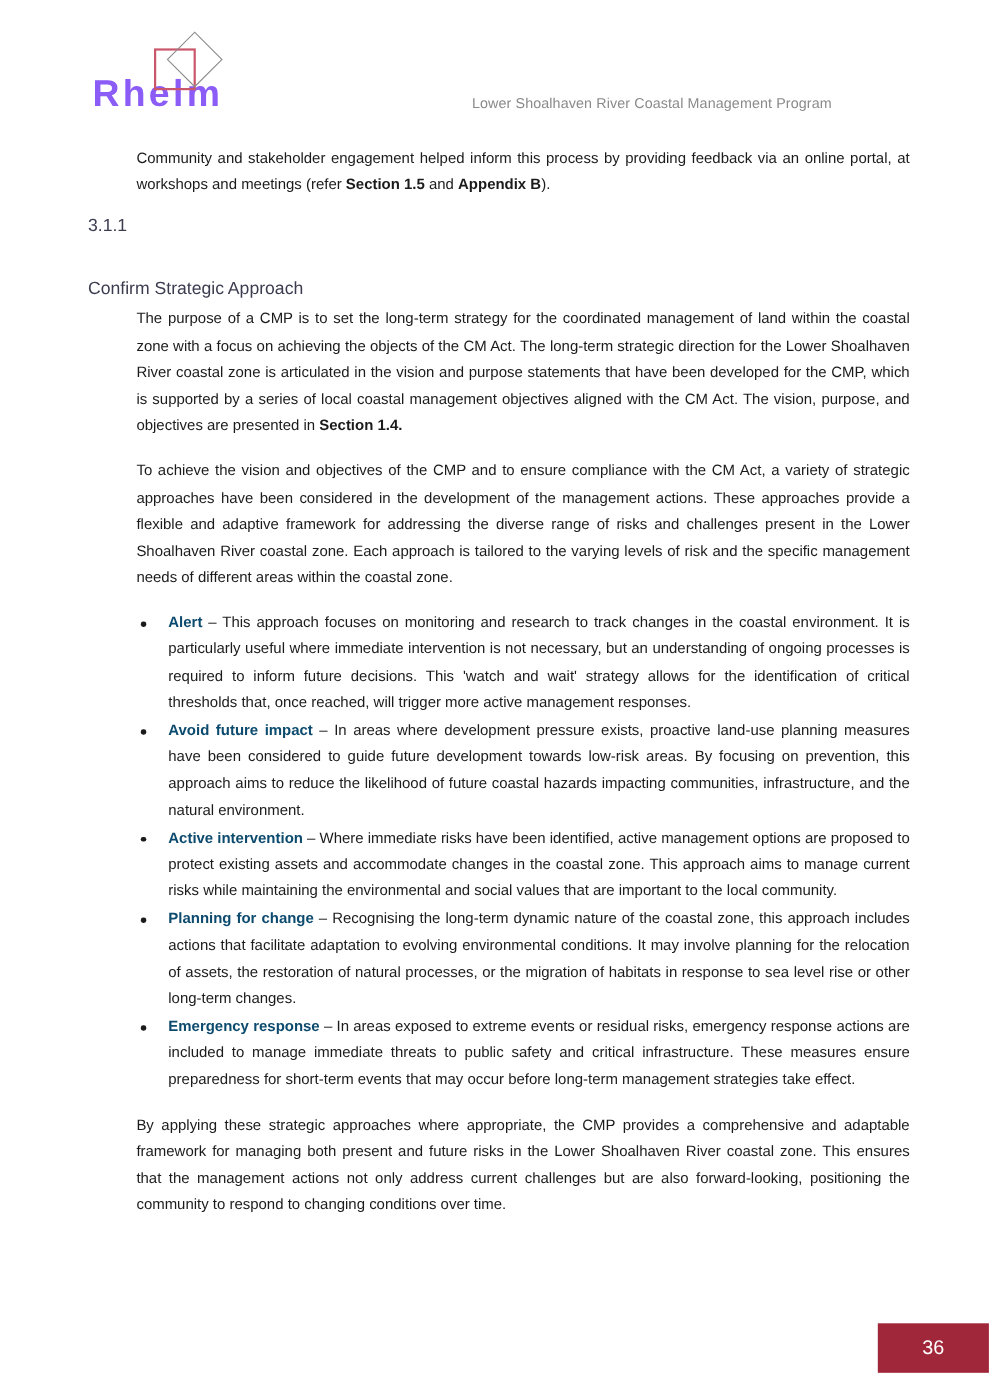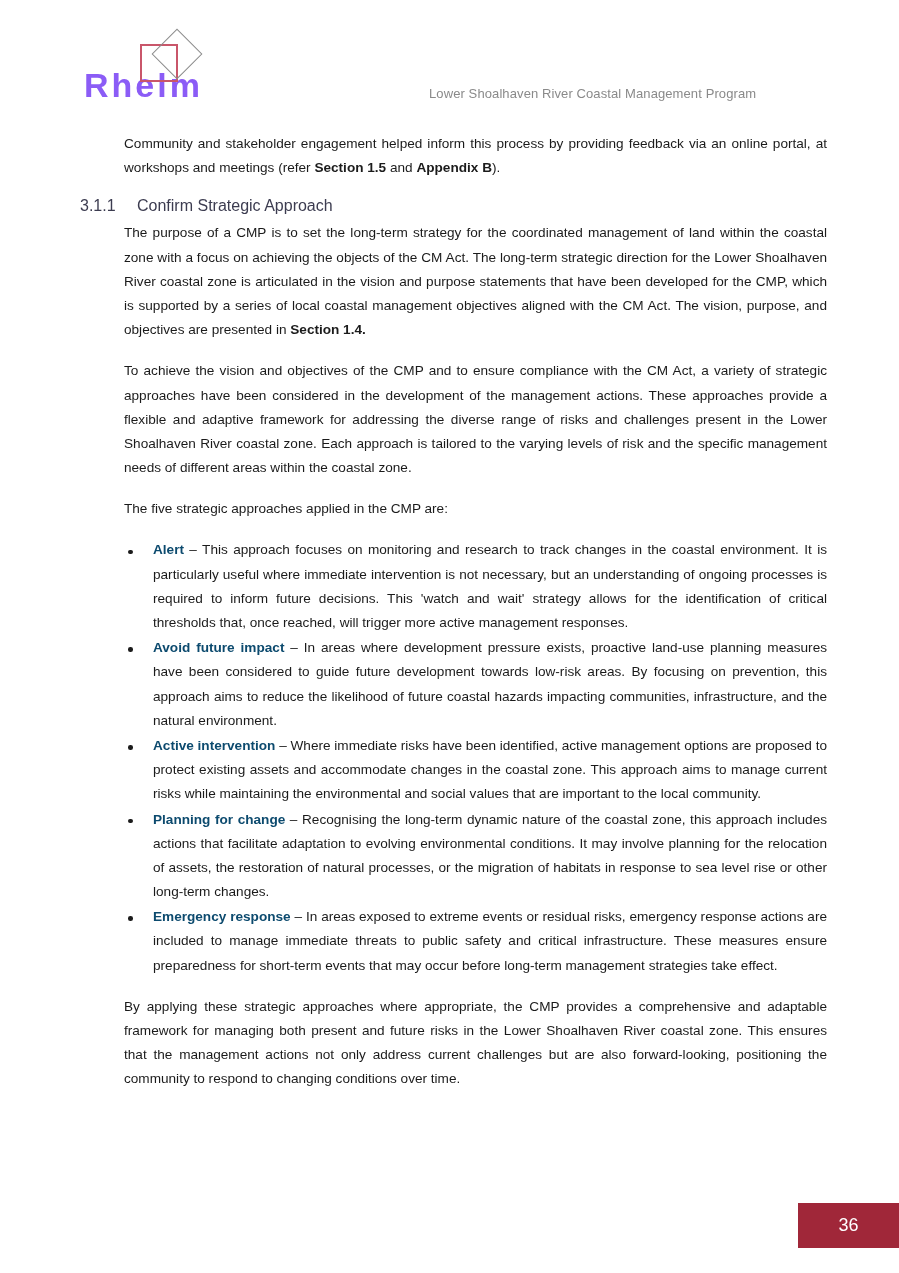--- a/index.html
+++ b/index.html
@@ -93,20 +93,21 @@
 
   h3.section-heading {
     margin: 6px 0 6px 0;
     padding: 0;
     font-size: 16px;
     font-weight: normal;
     color: #3c3c50;
     margin-left: 80px;
     display: flex;
     align-items: baseline;
+    flex-direction: column;
   }
   h3.section-heading .sec-num {
     display: inline-block;
     width: 57px;
     flex: 0 0 57px;
   }
 
   ul.approach-list {
     margin: 0 72px 17px 124px;
     padding: 0;
@@ -169,21 +170,20 @@
 
   <h3 class="section-heading">
     <span class="sec-num">3.1.1</span>
     <span>Confirm Strategic Approach</span>
   </h3>
 
   <p class="para"><span>The purpose of a CMP is to set the long-term strategy for the coordinated management of land within the coastal zone with a focus on achieving the objects of the CM Act. The long-term strategic direction for the Lower Shoalhaven River coastal zone is articulated in the vision and purpose statements that have been developed for the CMP, which is supported by a series of local coastal management objectives aligned with the CM Act. The vision, purpose, and objectives are presented in </span><b>Section 1.4.</b></p>
 
   <p class="para">To achieve the vision and objectives of the CMP and to ensure compliance with the CM Act, a variety of strategic approaches have been considered in the development of the management actions. These approaches provide a flexible and adaptive framework for addressing the diverse range of risks and challenges present in the Lower Shoalhaven River coastal zone. Each approach is tailored to the varying levels of risk and the specific management needs of different areas within the coastal zone.</p>
 
-  <p class="para">The five strategic approaches applied in the CMP are:</p>
 
   <ul class="approach-list">
     <li>
       <span class="bullet-dot"></span><span class="term">Alert</span><span> – </span><span>This approach focuses on monitoring and research to track changes in the coastal environment. It is particularly useful where immediate intervention is not necessary, but an understanding of ongoing processes is required to inform future decisions. This 'watch and wait' strategy allows for the identification of critical thresholds that, once reached, will trigger more active management responses.</span>
     </li>
     <li>
       <span class="bullet-dot"></span><span class="term">Avoid future impact</span><span> – </span><span>In areas where development pressure exists, proactive land-use planning measures have been considered to guide future development towards low-risk areas. By focusing on prevention, this approach aims to reduce the likelihood of future coastal hazards impacting communities, infrastructure, and the natural environment.</span>
     </li>
     <li>
       <span class="bullet-dot"></span><span class="term">Active intervention</span><span> – </span><span>Where immediate risks have been identified, active management options are proposed to protect existing assets and accommodate changes in the coastal zone. This approach aims to manage current risks while maintaining the environmental and social values that are important to the local community.</span>

